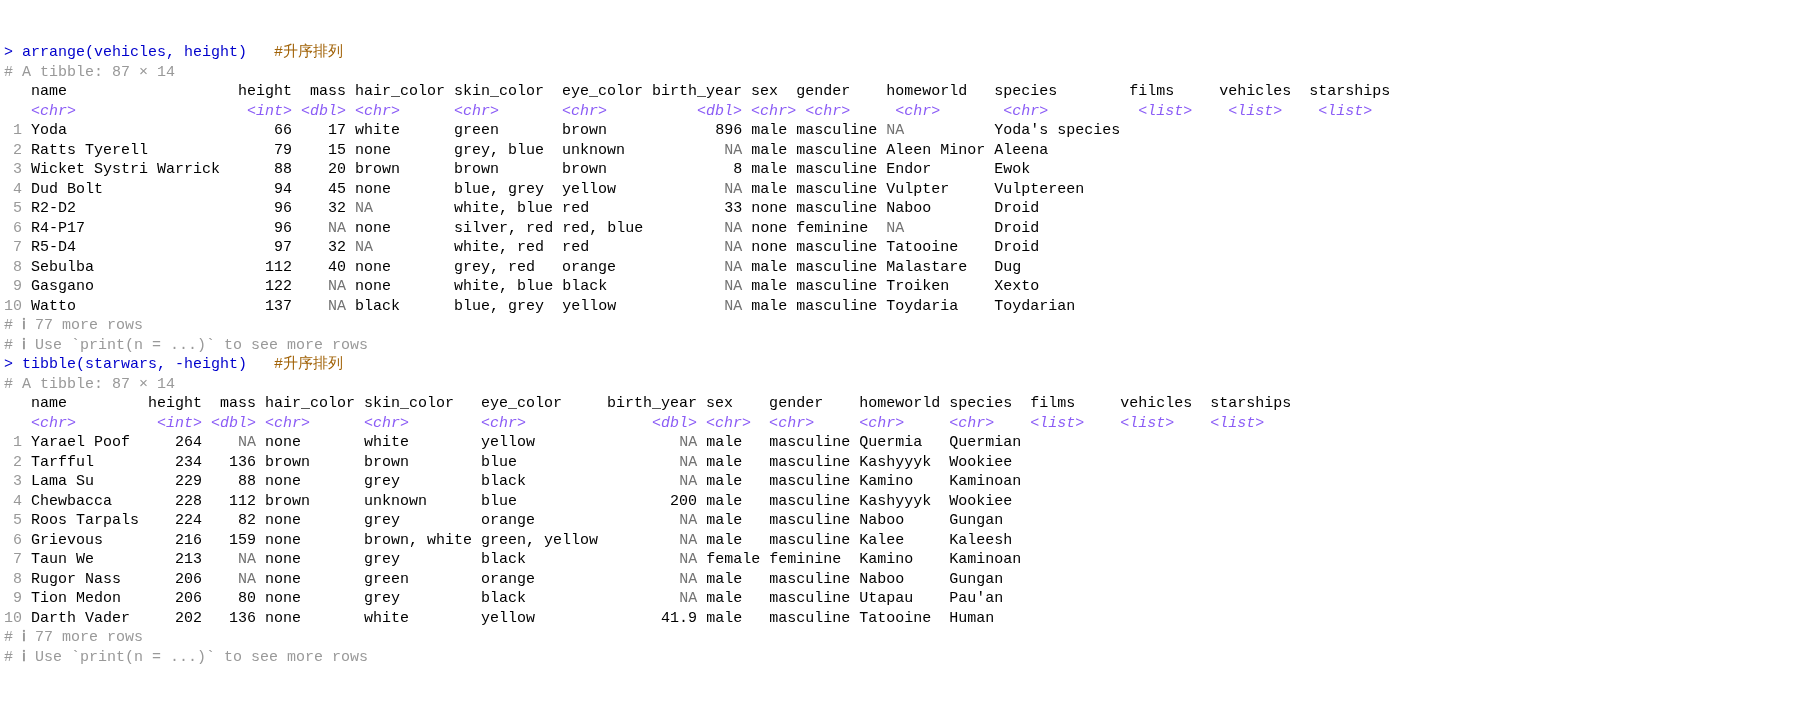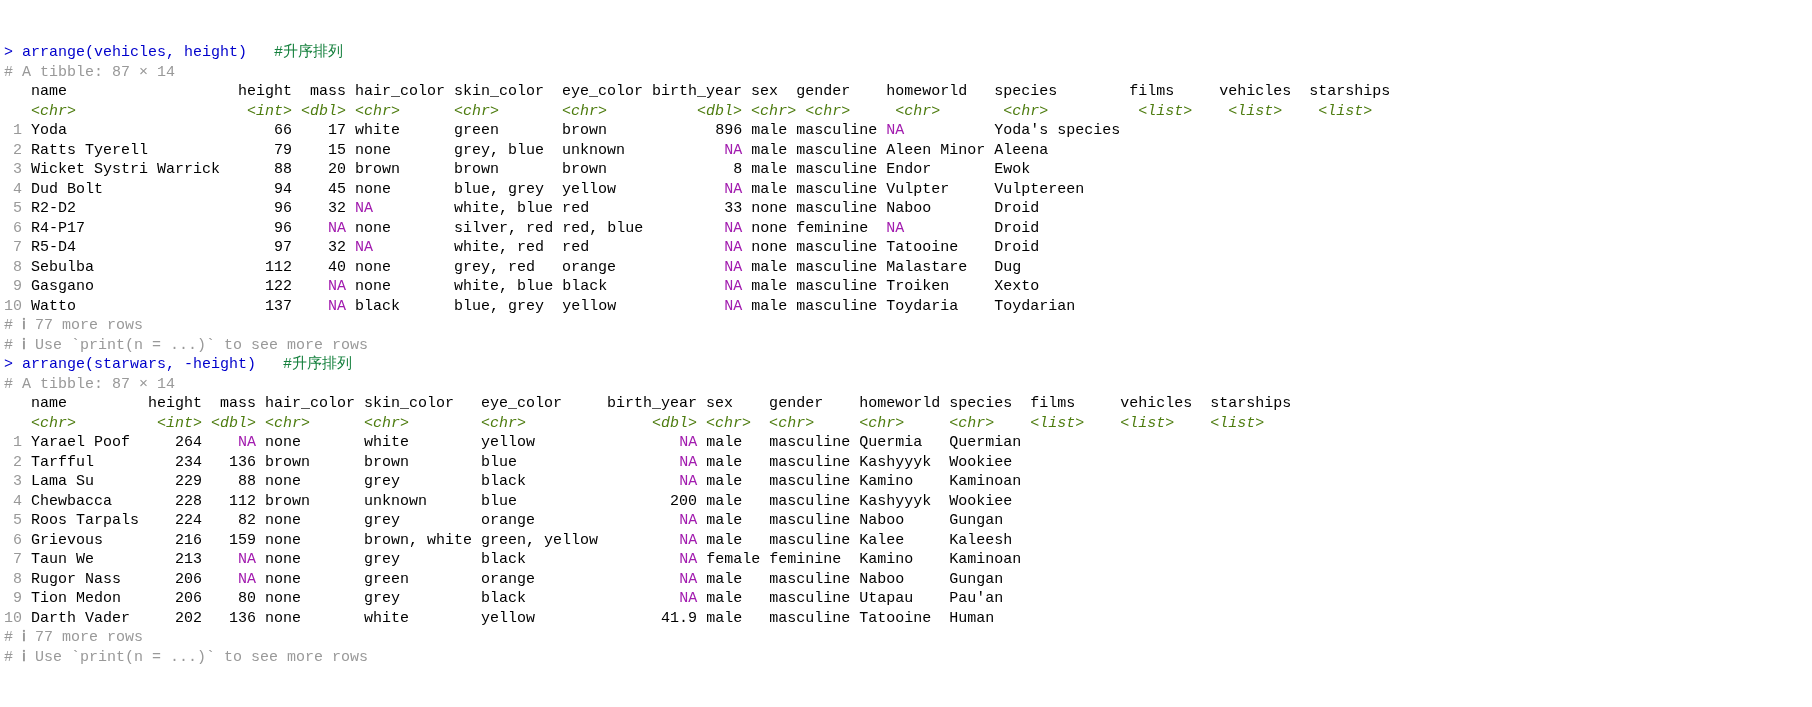--- a/index.html
+++ b/index.html
@@ -6,26 +6,26 @@
   margin: 0;
   padding: 4px;
   font-family: Consolas, "Courier New", monospace;
   font-size: 15px;
   line-height: 1.3;
   background: #ffffff;
   color: #000000;
   white-space: pre;
 }
 .prompt { color: #0000cc; }
-.comment-cn { color: #15803d; }
+.comment-cn { color: #a16207; }
 .info { color: #999999; }
 .info-i { color: #999999; font-weight: bold; }
-.type { color: #4d7c0f; font-style: italic; }
+.type { color: #8b5cf6; font-style: italic; }
 .rownum { color: #999999; }
-.na { color: #a21caf; }
+.na { color: #737373; }
 .listtype { color: #999999; }
 </style>
 </head>
 <body>
 
 <div><span class="prompt">&gt; </span><span class="prompt">arrange(vehicles, height)</span>   <span class="comment-cn">#升序排列</span>
 <span class="info"># A tibble: 87 × 14</span>
 <span id="hdr1">   name                   height  mass hair_color skin_color  eye_color birth_year sex  gender    homeworld   species        films     vehicles  starships</span>
 <span id="typ1" class="type">   &lt;chr&gt;                   &lt;int&gt; &lt;dbl&gt; &lt;chr&gt;      &lt;chr&gt;       &lt;chr&gt;          &lt;dbl&gt; &lt;chr&gt; &lt;chr&gt;     &lt;chr&gt;       &lt;chr&gt;          &lt;list&gt;    &lt;list&gt;    &lt;list&gt;   </span>
 <span id="rows1"><span class="rownum"> 1</span> Yoda                       66    17 white      green       brown            896 male masculine <span class="na">NA</span>          Yoda's species <span class="listtype"><chr [5]=""> <chr [0]=""> <chr [0]=""></chr></chr></chr></span>
@@ -33,21 +33,21 @@
 <span class="rownum"> 3</span> Wicket Systri Warrick      88    20 brown      brown       brown              8 male masculine Endor       Ewok           <span class="listtype"><chr [1]=""> <chr [0]=""> <chr [0]=""></chr></chr></chr></span>
 <span class="rownum"> 4</span> Dud Bolt                   94    45 none       blue, grey  yellow            <span class="na">NA</span> male masculine Vulpter     Vulptereen     <span class="listtype"><chr [1]=""> <chr [0]=""> <chr [0]=""></chr></chr></chr></span>
 <span class="rownum"> 5</span> R2-D2                      96    32 <span class="na">NA</span>         white, blue red               33 none masculine Naboo       Droid          <span class="listtype"><chr [7]=""> <chr [0]=""> <chr [0]=""></chr></chr></chr></span>
 <span class="rownum"> 6</span> R4-P17                     96    <span class="na">NA</span> none       silver, red red, blue         <span class="na">NA</span> none feminine  <span class="na">NA</span>          Droid          <span class="listtype"><chr [2]=""> <chr [0]=""> <chr [0]=""></chr></chr></chr></span>
 <span class="rownum"> 7</span> R5-D4                      97    32 <span class="na">NA</span>         white, red  red               <span class="na">NA</span> none masculine Tatooine    Droid          <span class="listtype"><chr [1]=""> <chr [0]=""> <chr [0]=""></chr></chr></chr></span>
 <span class="rownum"> 8</span> Sebulba                   112    40 none       grey, red   orange            <span class="na">NA</span> male masculine Malastare   Dug            <span class="listtype"><chr [1]=""> <chr [0]=""> <chr [0]=""></chr></chr></chr></span>
 <span class="rownum"> 9</span> Gasgano                   122    <span class="na">NA</span> none       white, blue black             <span class="na">NA</span> male masculine Troiken     Xexto          <span class="listtype"><chr [1]=""> <chr [0]=""> <chr [0]=""></chr></chr></chr></span>
 <span class="rownum">10</span> Watto                     137    <span class="na">NA</span> black      blue, grey  yellow            <span class="na">NA</span> male masculine Toydaria    Toydarian      <span class="listtype"><chr [2]=""> <chr [0]=""> <chr [0]=""></chr></chr></chr></span>
 </span><span class="info"># <span class="info-i">ℹ</span> <span>77 more rows</span></span>
 <span class="info"># <span class="info-i">ℹ</span> <span>Use `print(n = ...)` to see more rows</span></span>
-<span class="prompt">&gt; </span><span class="prompt">arrange(starwars, -height)</span>   <span class="comment-cn">#升序排列</span>
+<span class="prompt">&gt; </span><span class="prompt">tibble(starwars, -height)</span>   <span class="comment-cn">#升序排列</span>
 <span class="info"># A tibble: 87 × 14</span>
 <span id="hdr2">   name         height  mass hair_color skin_color   eye_color     birth_year sex    gender    homeworld species  films     vehicles  starships</span>
 <span id="typ2" class="type">   &lt;chr&gt;         &lt;int&gt; &lt;dbl&gt; &lt;chr&gt;      &lt;chr&gt;        &lt;chr&gt;              &lt;dbl&gt; &lt;chr&gt;  &lt;chr&gt;     &lt;chr&gt;     &lt;chr&gt;    &lt;list&gt;    &lt;list&gt;    &lt;list&gt;   </span>
 <span id="rows2"><span class="rownum"> 1</span> Yarael Poof     264    <span class="na">NA</span> none       white        yellow                <span class="na">NA</span> male   masculine Quermia   Quermian <span class="listtype"><chr [1]=""> <chr [0]=""> <chr [0]=""></chr></chr></chr></span>
 <span class="rownum"> 2</span> Tarfful         234   136 brown      brown        blue                  <span class="na">NA</span> male   masculine Kashyyyk  Wookiee  <span class="listtype"><chr [1]=""> <chr [0]=""> <chr [0]=""></chr></chr></chr></span>
 <span class="rownum"> 3</span> Lama Su         229    88 none       grey         black                 <span class="na">NA</span> male   masculine Kamino    Kaminoan <span class="listtype"><chr [1]=""> <chr [0]=""> <chr [0]=""></chr></chr></chr></span>
 <span class="rownum"> 4</span> Chewbacca       228   112 brown      unknown      blue                 200 male   masculine Kashyyyk  Wookiee  <span class="listtype"><chr [5]=""> <chr [1]=""> <chr [2]=""></chr></chr></chr></span>
 <span class="rownum"> 5</span> Roos Tarpals    224    82 none       grey         orange                <span class="na">NA</span> male   masculine Naboo     Gungan   <span class="listtype"><chr [1]=""> <chr [0]=""> <chr [0]=""></chr></chr></chr></span>
 <span class="rownum"> 6</span> Grievous        216   159 none       brown, white green, yellow         <span class="na">NA</span> male   masculine Kalee     Kaleesh  <span class="listtype"><chr [1]=""> <chr [1]=""> <chr [1]=""></chr></chr></chr></span>
 <span class="rownum"> 7</span> Taun We         213    <span class="na">NA</span> none       grey         black                 <span class="na">NA</span> female feminine  Kamino    Kaminoan <span class="listtype"><chr [1]=""> <chr [0]=""> <chr [0]=""></chr></chr></chr></span>

